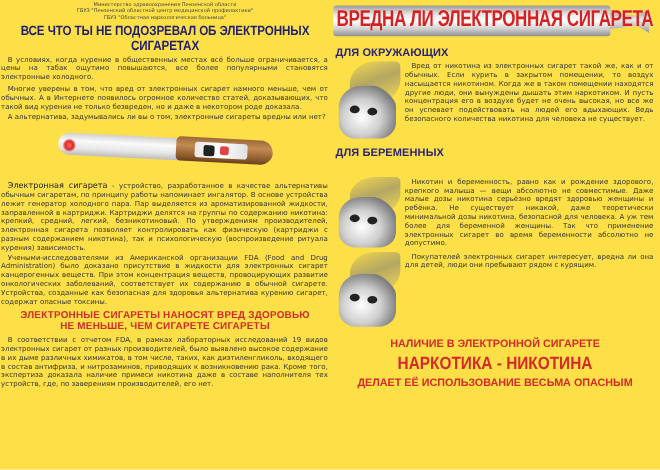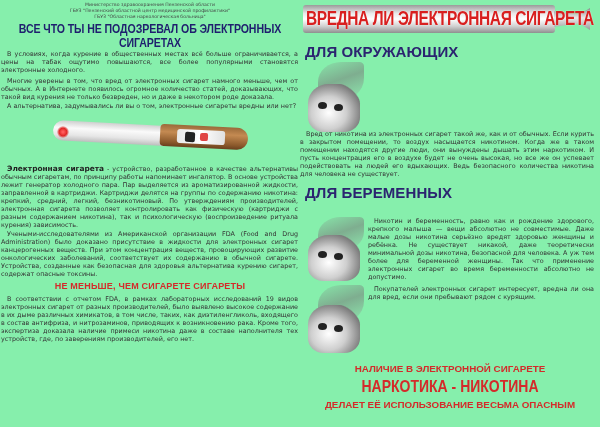--- a/index.html
+++ b/index.html
@@ -1,48 +1,48 @@
 <!DOCTYPE html>
 <html><head>
 <meta charset="utf-8">
 <style>
   * { box-sizing: border-box; margin: 0; padding: 0; }
   html, body { width: 600px; height: 427px; background: #ffffff; overflow: hidden; }
   body { font-family: "DejaVu Sans", sans-serif; color: #333; position: relative; }
 
-  .page { position: absolute; top: 0; width: 300px; height: 427px; background: #86efac; }
+  .page { position: absolute; top: 0; width: 300px; height: 427px; background: #fde047; }
   .left { left: 0; }
   .right { left: 300px; }
 
   
   .ministry { text-align: center; font-size: 4.6px; line-height: 6px; color: #444; padding-top: 2px; }
   .main-title { font-family: "Liberation Sans", sans-serif; font-weight: bold; color: #1f1f6e; font-size: 10.6px; text-align: center; margin-top: 3px; letter-spacing: -0.1px; transform: scaleY(1.15); }
   .para { font-size: 6.4px; line-height: 8px; text-align: justify; color: #333; padding: 0 2px 0 1px; }
   .para.indent { text-indent: 6px; }
   .mt2 { margin-top: 3px; }
   .mt1 { margin-top: 1px; }
 
   .cig-box { position: relative; height: 50px; margin: 3px 0 2px 0; }
   .cig-white { position: absolute; left: 53px; top: 10px; width: 112px; height: 20px; border-radius: 10px 0 0 10px; background: linear-gradient(180deg, #d0d0d0 0%, #fafafa 35%, #e6e6e6 70%, #bdbdbd 100%); transform: rotate(3deg); }
   .cig-tip { position: absolute; left: 57px; top: 13px; width: 12px; height: 12px; border-radius: 50%; background: radial-gradient(circle, #ff5a5a 10%, #e02828 45%, rgba(255,255,255,0) 75%); }
   .cig-brown { position: absolute; left: 160px; top: 13px; width: 88px; height: 22px; border-radius: 4px 11px 11px 4px; background: linear-gradient(180deg, #9a6a3a 0%, #c48a52 35%, #8c5a2c 80%, #6a401e 100%); transform: rotate(3deg); }
   .cig-window { position: absolute; left: 177px; top: 17px; width: 48px; height: 14px; border-radius: 3px; background: linear-gradient(90deg, #e8e8e8, #ffffff 50%, #e0e0e0); transform: rotate(3deg); }
   .cig-coil { position: absolute; left: 185px; top: 19px; width: 10px; height: 10px; background: #222; border-radius: 2px; transform: rotate(3deg); }
   .cig-red { position: absolute; left: 200px; top: 20px; width: 8px; height: 8px; background: #e04545; border-radius: 2px; transform: rotate(3deg); }
 
-  .lead-bold { font-weight: bold; color: #222; font-size: 7.4px; }
+  .lead-bold { font-weight: normal; color: #222; font-size: 7.4px; }
   .red-head { font-family: "Liberation Sans", sans-serif; font-weight: bold; color: #d42a2a; text-align: center; font-size: 9px; line-height: 10px; margin: 3px 0 4px 0; letter-spacing: 0.2px; }
 
   
   .banner { position: relative; height: 36px; margin: 2px 0 0 0; }
   .banner-tube { position: absolute; left: 3px; top: 3px; width: 252px; height: 28px; border-radius: 3px; background: linear-gradient(180deg, #9a9a9a 0%, #e9e9e9 30%, #ffffff 50%, #d2d2d2 75%, #8f8f8f 100%); }
   .banner-tip { position: absolute; left: 254px; top: 6px; width: 36px; height: 22px; background: linear-gradient(180deg, #8a8a8a, #eaeaea 45%, #9a9a9a); clip-path: polygon(0 15%, 70% 30%, 100% 0, 100% 100%, 70% 70%, 0 85%); }
   .banner-text { position: absolute; left: 6px; top: 4px; font-family: "Liberation Sans", sans-serif; font-weight: bold; color: #d81f1f; font-size: 15.5px; letter-spacing: -0.4px; transform: scaleY(1.35); transform-origin: top left; white-space: nowrap; text-shadow: 0 0 1px #fff; }
 
-  .sec-title { font-family: "Liberation Sans", sans-serif; font-weight: bold; color: #2b2470; font-size: 15px; padding-left: 5px; letter-spacing: 0.1px; }
+  .sec-title { font-family: "Liberation Sans", sans-serif; font-weight: bold; color: #2b2470; font-size: 10px; padding-left: 5px; letter-spacing: 0.1px; }
   .sec { position: relative; display: flex; }
   .skull { width: 68px; flex: 0 0 68px; position: relative; }
   .skull-shape { position: absolute; left: 8px; width: 52px; border-radius: 40% 40% 30% 30%; background: radial-gradient(ellipse at 40% 60%, #ffffff 0%, #cfcfcf 40%, #7a7a7a 75%, rgba(255,255,255,0) 78%); }
   .smoke { position: absolute; left: 18px; width: 46px; background: linear-gradient(160deg, rgba(150,150,150,0.1), rgba(120,120,120,0.55) 45%, rgba(230,230,230,0.1)); border-radius: 50% 10% 60% 20%; }
   .eye { position: absolute; width: 9px; height: 7px; background: #222; border-radius: 50%; }
   .sec-text { flex: 1; font-size: 6.4px; line-height: 8px; text-align: justify; color: #333; padding-right: 6px; }
   .sec-text p { text-indent: 6px; }
   .sec-text p + p { margin-top: 3px; }
 
   .final { text-align: center; font-family: "Liberation Sans", sans-serif; font-weight: bold; color: #d42a2a; }
@@ -71,35 +71,36 @@
     <div class="cig-brown"></div>
     <div class="cig-window"></div>
     <div class="cig-coil"></div>
     <div class="cig-red"></div>
   </div>
 
   <p class="para indent"><span class="lead-bold">Электронная сигарета</span><span> - устройство, разработанное в качестве альтернативы обычным сигаретам, по принципу работы напоминает ингалятор. В основе устройства лежит генератор холодного пара. Пар выделяется из ароматизированной жидкости, заправленной в картриджи. Картриджи делятся на группы по содержанию никотина: крепкий, средний, легкий, безникотиновый. По утверждениям производителей, электронная сигарета позволяет контролировать как физическую (картриджи с разным содержанием никотина), так и психологическую (воспроизведение ритуала курения) зависимость.</span></p>
   <p class="para indent mt1">Учеными-исследователями из Американской организации FDA (Food and Drug Administration) было доказано присутствие в жидкости для электронных сигарет канцерогенных веществ. При этом концентрация веществ, провоцирующих развитие онкологических заболеваний, соответствует их содержанию в обычной сигарете. Устройства, созданные как безопасная для здоровья альтернатива курению сигарет, содержат опасные токсины.</p>
 
   <div class="red-head">
+    <div>ЭЛЕКТРОННЫЕ СИГАРЕТЫ НАНОСЯТ ВРЕД ЗДОРОВЬЮ</div>
     <div>НЕ МЕНЬШЕ, ЧЕМ СИГАРЕТЕ СИГАРЕТЫ</div>
   </div>
 
   <p class="para indent">В соответствии с отчетом FDA, в рамках лабораторных исследований 19 видов электронных сигарет от разных производителей, было выявлено высокое содержание в их дыме различных химикатов, в том числе, таких, как диэтиленгликоль, входящего в состав антифриза, и нитрозаминов, приводящих к возникновению рака. Кроме того, экспертиза доказала наличие примеси никотина даже в составе наполнителя тех устройств, где, по заверениям производителей, его нет.</p>
 </div>
 
 <div class="page right">
   <div class="banner">
     <div class="banner-tube"></div>
     <div class="banner-tip"></div>
     <div class="banner-text">ВРЕДНА ЛИ ЭЛЕКТРОННАЯ СИГАРЕТА</div>
   </div>
 
   <div class="sec-title" style="margin-top:5px;">ДЛЯ ОКРУЖАЮЩИХ</div>
-  <div class="sec" style="margin-top:2px;flex-direction:column;">
+  <div class="sec" style="margin-top:2px;">
     <div class="skull" style="height:72px;">
       <div class="smoke" style="top:0; height:40px;"></div>
       <div class="skull-shape" style="top:22px; height:48px;"></div>
       <div class="eye" style="left:18px; top:40px;"></div>
       <div class="eye" style="left:34px; top:42px;"></div>
     </div>
     <div class="sec-text">
       <p>Вред от никотина из электронных сигарет такой же, как и от обычных. Если курить в закрытом помещении, то воздух насыщается никотином. Когда же в таком помещении находятся другие люди, они вынуждены дышать этим наркотиком. И пусть концентрация его в воздухе будет не очень высокая, но все же он успевает подействовать на людей его вдыхающих. Ведь безопасного количества никотина для человека не существует.</p>
     </div>
   </div>
@@ -118,20 +119,20 @@
   </div>
 
   <div class="sec" style="margin-top:2px;">
     <div class="skull" style="height:70px;">
       <div class="smoke" style="top:0; height:40px;"></div>
       <div class="skull-shape" style="top:20px; height:48px;"></div>
       <div class="eye" style="left:18px; top:38px;"></div>
       <div class="eye" style="left:34px; top:40px;"></div>
     </div>
     <div class="sec-text">
-      <p>Покупателей электронных сигарет интересует, вредна ли она для вред, если они пребывают рядом с курящим.</p>
+      <p>Покупателей электронных сигарет интересует, вредна ли она для детей, люди они пребывают рядом с курящим.</p>
     </div>
   </div>
 
   <div class="final final-1">НАЛИЧИЕ В ЭЛЕКТРОННОЙ СИГАРЕТЕ</div>
   <div class="final final-2">НАРКОТИКА - НИКОТИНА</div>
   <div class="final final-3">ДЕЛАЕТ ЕЁ ИСПОЛЬЗОВАНИЕ ВЕСЬМА ОПАСНЫМ</div>
 </div>
 
 </body></html>

